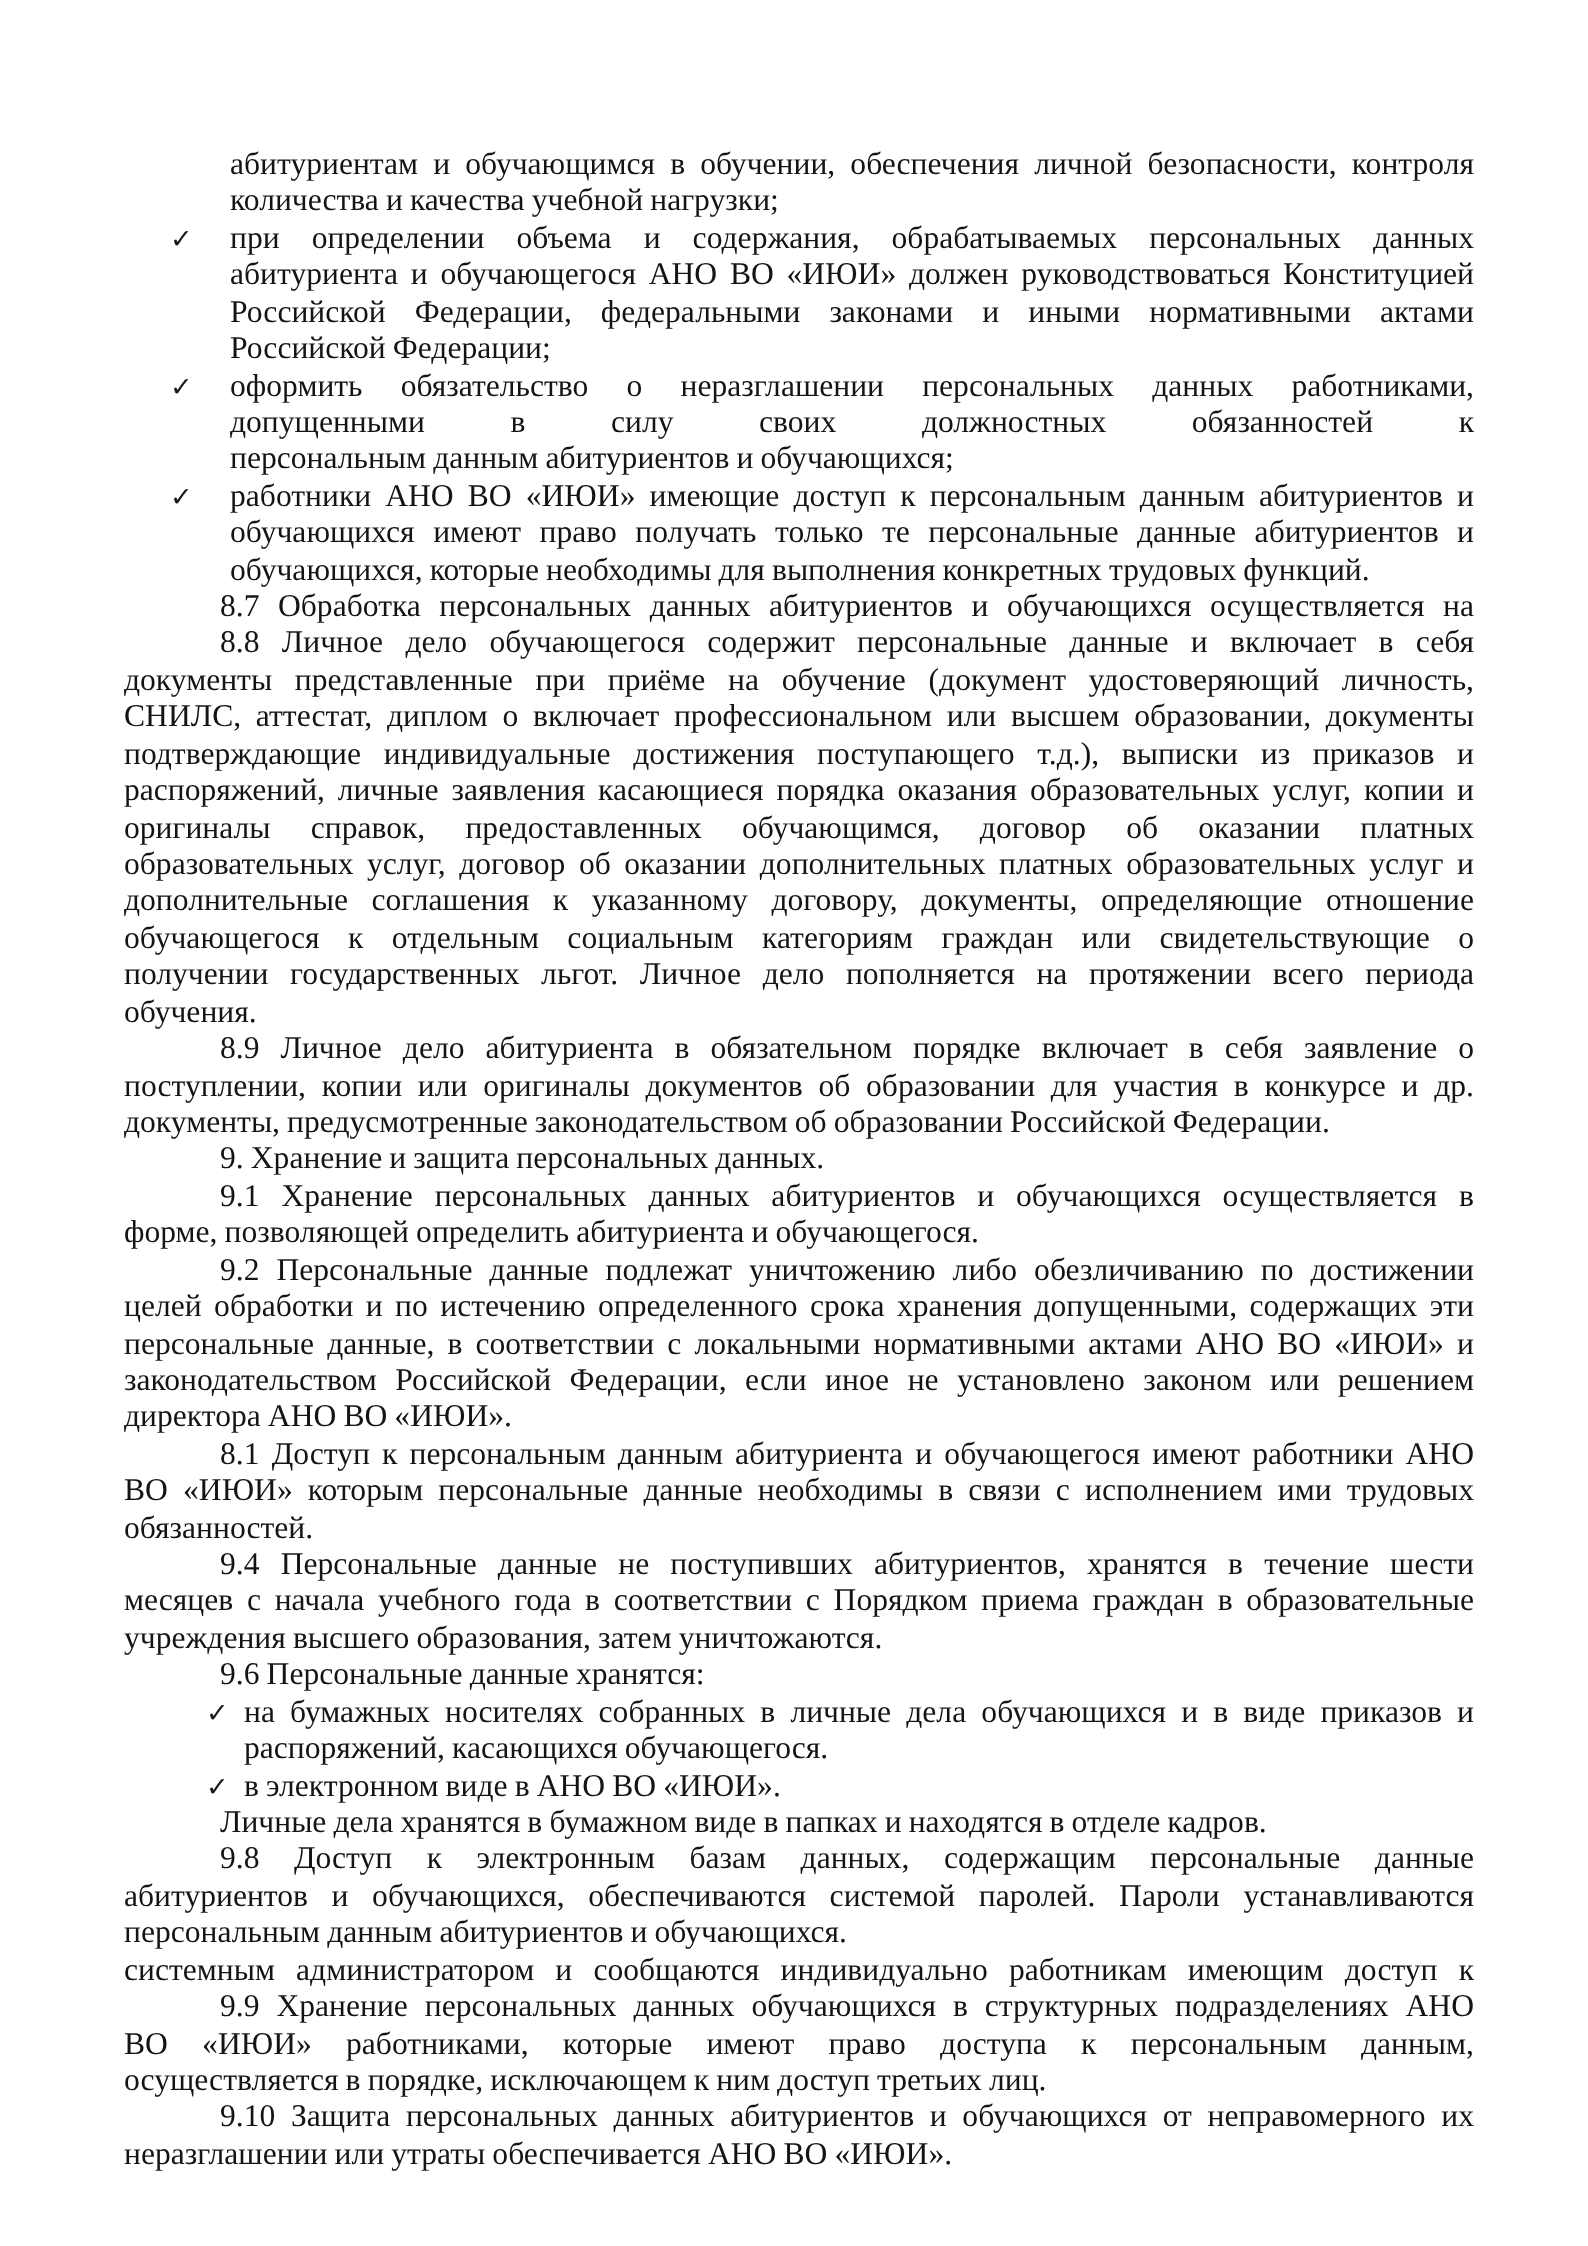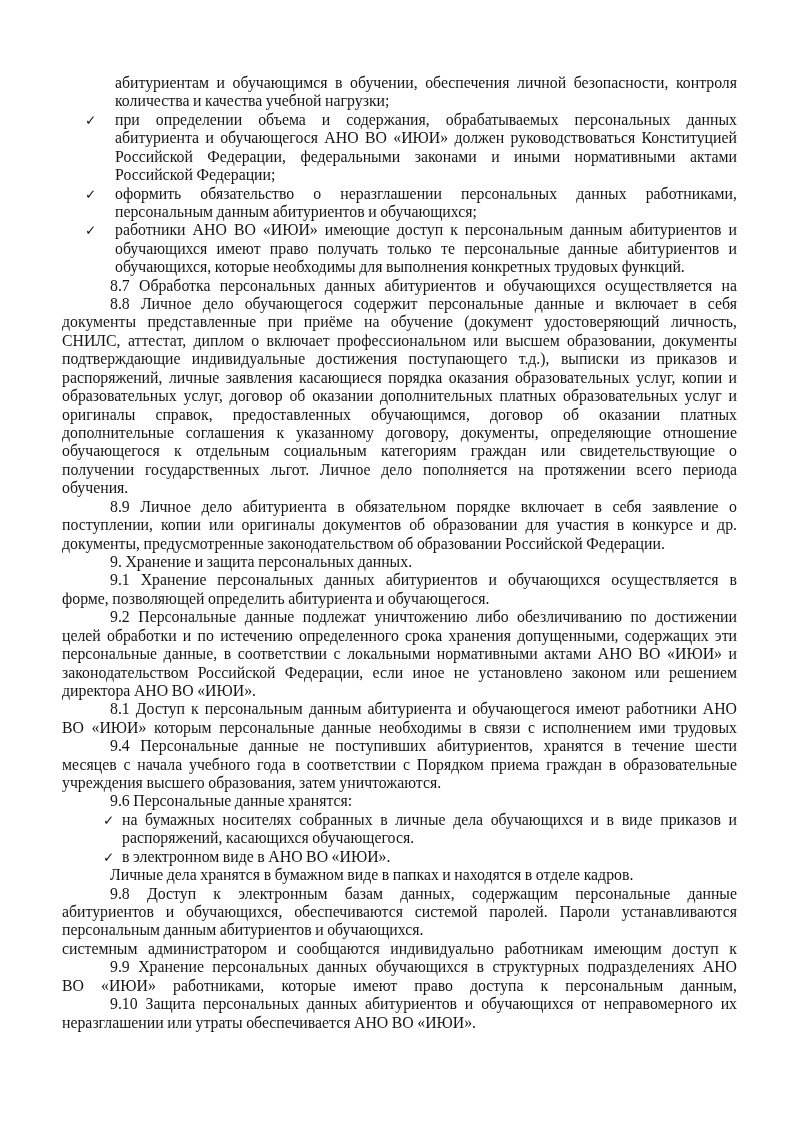--- a/index.html
+++ b/index.html
@@ -45,39 +45,40 @@
     <div class="block check">
       <span class="marker">✓</span>
       <div class="line fill">при определении объема и содержания, обрабатываемых персональных данных</div>
       <div class="line fill">абитуриента и обучающегося АНО ВО «ИЮИ» должен руководствоваться Конституцией</div>
       <div class="line fill">Российской Федерации, федеральными законами и иными нормативными актами</div>
       <div class="line">Российской Федерации;</div>
     </div>
     <div class="block check">
       <span class="marker">✓</span>
       <div class="line fill">оформить обязательство о неразглашении персональных данных работниками,</div>
+      <div class="line fill">допущенными в силу своих должностных обязанностей к</div>
       <div class="line">персональным данным абитуриентов и обучающихся;</div>
     </div>
     <div class="block check">
       <span class="marker">✓</span>
       <div class="line fill">работники АНО ВО «ИЮИ» имеющие доступ к персональным данным абитуриентов и</div>
       <div class="line fill">обучающихся имеют право получать только те персональные данные абитуриентов и</div>
       <div class="line">обучающихся, которые необходимы для выполнения конкретных трудовых функций.</div>
     </div>
     <div class="block paragraph">
       <div class="line fill">8.7 Обработка персональных данных абитуриентов и обучающихся осуществляется на</div>
     </div>
     <div class="block paragraph">
       <div class="line fill">8.8 Личное дело обучающегося содержит персональные данные и включает в себя</div>
       <div class="line fill">документы представленные при приёме на обучение (документ удостоверяющий личность,</div>
       <div class="line fill">СНИЛС, аттестат, диплом о включает профессиональном или высшем образовании, документы</div>
       <div class="line fill">подтверждающие индивидуальные достижения поступающего т.д.), выписки из приказов и</div>
       <div class="line fill">распоряжений, личные заявления касающиеся порядка оказания образовательных услуг, копии и</div>
+      <div class="line fill">оригиналы справок, предоставленных обучающимся, договор об оказании платных</div>
       <div class="line fill">образовательных услуг, договор об оказании дополнительных платных образовательных услуг и</div>
-      <div class="line fill">оригиналы справок, предоставленных обучающимся, договор об оказании платных</div>
       <div class="line fill">дополнительные соглашения к указанному договору, документы, определяющие отношение</div>
       <div class="line fill">обучающегося к отдельным социальным категориям граждан или свидетельствующие о</div>
       <div class="line fill">получении государственных льгот. Личное дело пополняется на протяжении всего периода</div>
       <div class="line">обучения.</div>
     </div>
     <div class="block paragraph">
       <div class="line fill">8.9 Личное дело абитуриента в обязательном порядке включает в себя заявление о</div>
       <div class="line fill">поступлении, копии или оригиналы документов об образовании для участия в конкурсе и др.</div>
       <div class="line">документы, предусмотренные законодательством об образовании Российской Федерации.</div>
     </div>
@@ -91,20 +92,21 @@
     <div class="block paragraph">
       <div class="line fill">9.2 Персональные данные подлежат уничтожению либо обезличиванию по достижении</div>
       <div class="line fill">целей обработки и по истечению определенного срока хранения допущенными, содержащих эти</div>
       <div class="line fill">персональные данные, в соответствии с локальными нормативными актами АНО ВО «ИЮИ» и</div>
       <div class="line fill">законодательством Российской Федерации, если иное не установлено законом или решением</div>
       <div class="line">директора АНО ВО «ИЮИ».</div>
     </div>
     <div class="block paragraph">
       <div class="line fill">8.1 Доступ к персональным данным абитуриента и обучающегося имеют работники АНО</div>
       <div class="line fill">ВО «ИЮИ» которым персональные данные необходимы в связи с исполнением ими трудовых</div>
+      <div class="line">обязанностей.</div>
     </div>
     <div class="block paragraph">
       <div class="line fill">9.4 Персональные данные не поступивших абитуриентов, хранятся в течение шести</div>
       <div class="line fill">месяцев с начала учебного года в соответствии с Порядком приема граждан в образовательные</div>
       <div class="line">учреждения высшего образования, затем уничтожаются.</div>
     </div>
     <div class="block paragraph">
       <div class="line">9.6 Персональные данные хранятся:</div>
     </div>
     <div class="block check-sub">
@@ -121,18 +123,19 @@
     </div>
     <div class="block paragraph">
       <div class="line fill">9.8 Доступ к электронным базам данных, содержащим персональные данные</div>
       <div class="line fill">абитуриентов и обучающихся, обеспечиваются системой паролей. Пароли устанавливаются</div>
       <div class="line">персональным данным абитуриентов и обучающихся.</div>
       <div class="line fill">системным администратором и сообщаются индивидуально работникам имеющим доступ к</div>
     </div>
     <div class="block paragraph">
       <div class="line fill">9.9 Хранение персональных данных обучающихся в структурных подразделениях АНО</div>
       <div class="line fill">ВО «ИЮИ» работниками, которые имеют право доступа к персональным данным,</div>
+      <div class="line">осуществляется в порядке, исключающем к ним доступ третьих лиц.</div>
     </div>
     <div class="block paragraph">
       <div class="line fill">9.10 Защита персональных данных абитуриентов и обучающихся от неправомерного их</div>
       <div class="line">неразглашении или утраты обеспечивается АНО ВО «ИЮИ».</div>
     </div>
   </div>
 
 </body></html>

